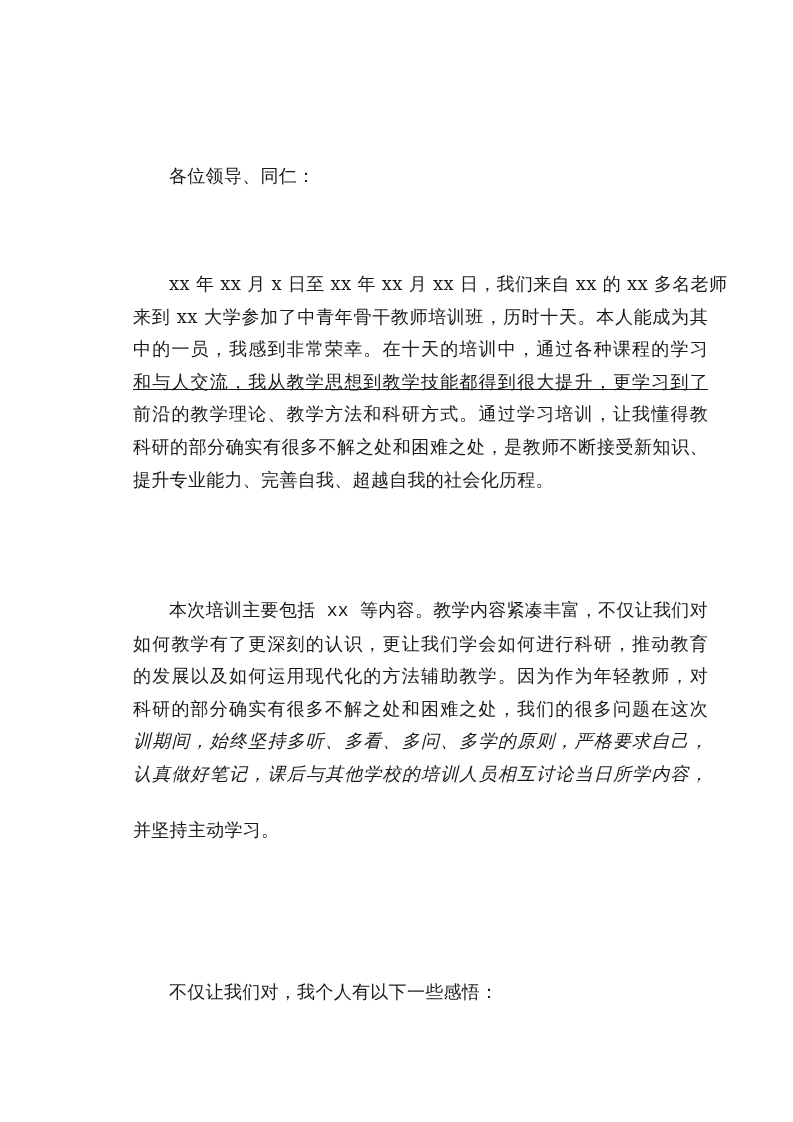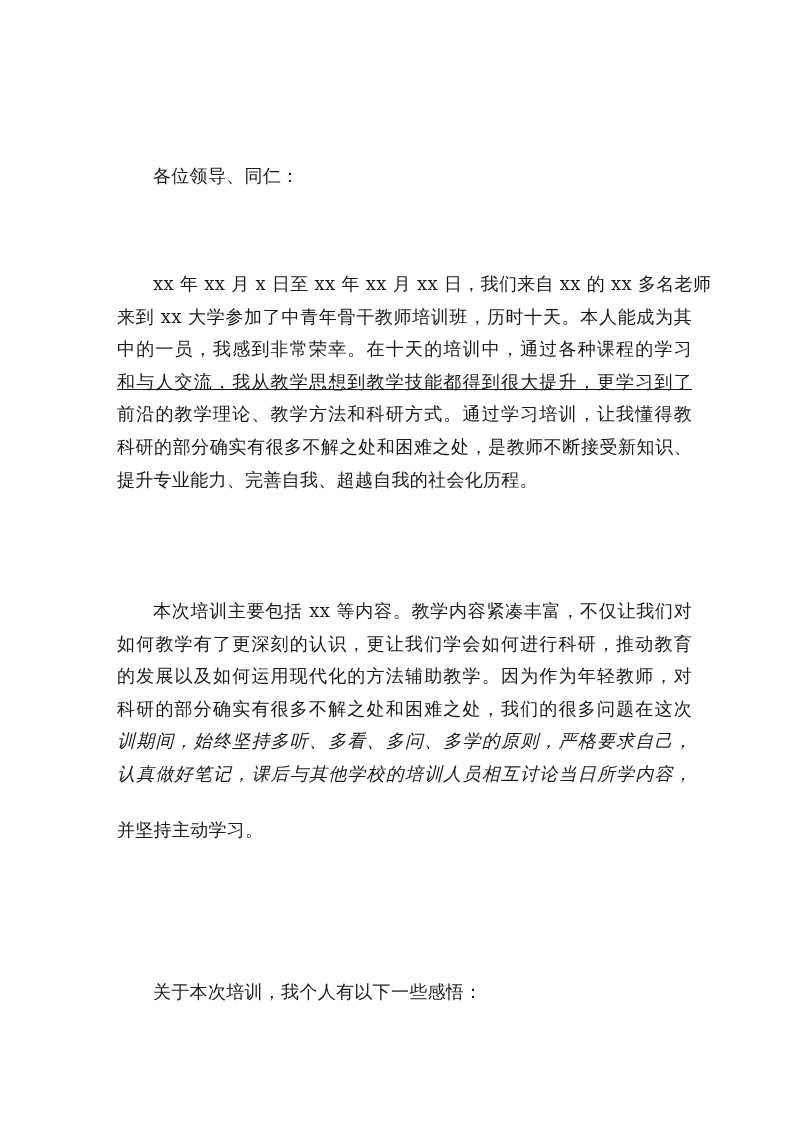--- a/index.html
+++ b/index.html
@@ -16,21 +16,21 @@
     color: #1a1a1a;
   }
   .page {
     position: absolute;
     left: 117px;
     top: 0;
     width: 575px;
   }
   .para {
     position: absolute;
-    left: 0;
+    left: 16px;
     width: 575px;
     font-size: 18px;
     line-height: 32.6px;
     margin: 0;
     text-indent: 36px;
     text-align: justify;
     text-justify: inter-character;
     letter-spacing: 0.3px;
     white-space: normal;
     word-break: break-all;
@@ -60,26 +60,26 @@
     <span class="line indent" style="text-indent:0;">xx 年 xx 月 x 日至 xx 年 xx 月 xx 日，我们来自 xx 的 xx 多名老师</span>
     <span class="line" style="text-indent:0;">来到 xx 大学参加了中青年骨干教师培训班，历时十天。本人能成为其</span>
     <span class="line" style="text-indent:0;">中的一员，我感到非常荣幸。在十天的培训中，通过各种课程的学习</span>
     <span class="line" style="text-indent:0;text-decoration:underline;">和与人交流，我从教学思想到教学技能都得到很大提升，更学习到了</span>
     <span class="line" style="text-indent:0;">前沿的教学理论、教学方法和科研方式。通过学习培训，让我懂得教</span>
     <span class="line" style="text-indent:0;">科研的部分确实有很多不解之处和困难之处，是教师不断接受新知识、</span>
     <span class="line last" style="text-indent:0;">提升专业能力、完善自我、超越自我的社会化历程。</span>
   </div>
 
   <div class="para" style="top:595px;">
-    <span class="line indent" style="text-indent:0;">本次培训主要包括 xx 等内容。教学内容紧凑丰富，不仅让我们对</span>
+    <span class="line indent" style="text-indent:0;font-family:Liberation Mono, monospace;">本次培训主要包括 xx 等内容。教学内容紧凑丰富，不仅让我们对</span>
     <span class="line" style="text-indent:0;">如何教学有了更深刻的认识，更让我们学会如何进行科研，推动教育</span>
     <span class="line" style="text-indent:0;">的发展以及如何运用现代化的方法辅助教学。因为作为年轻教师，对</span>
     <span class="line" style="text-indent:0;">科研的部分确实有很多不解之处和困难之处，我们的很多问题在这次</span>
     <span class="line" style="text-indent:0;font-style:italic;">训期间，始终坚持多听、多看、多问、多学的原则，严格要求自己，</span>
     <span class="line" style="text-indent:0;font-style:italic;">认真做好笔记，课后与其他学校的培训人员相互讨论当日所学内容，</span>
     <span class="line last" style="text-indent:0;margin-top:23px;">并坚持主动学习。</span>
   </div>
 
   <div class="para" style="top:976px;">
-    <span class="line last indent" style="text-indent:0;">关于本次培训，我个人有以下一些感悟：</span>
+    <span class="line last indent" style="text-indent:0;">不仅让我们对，我个人有以下一些感悟：</span>
   </div>
 
 </div>
 
 </body></html>

